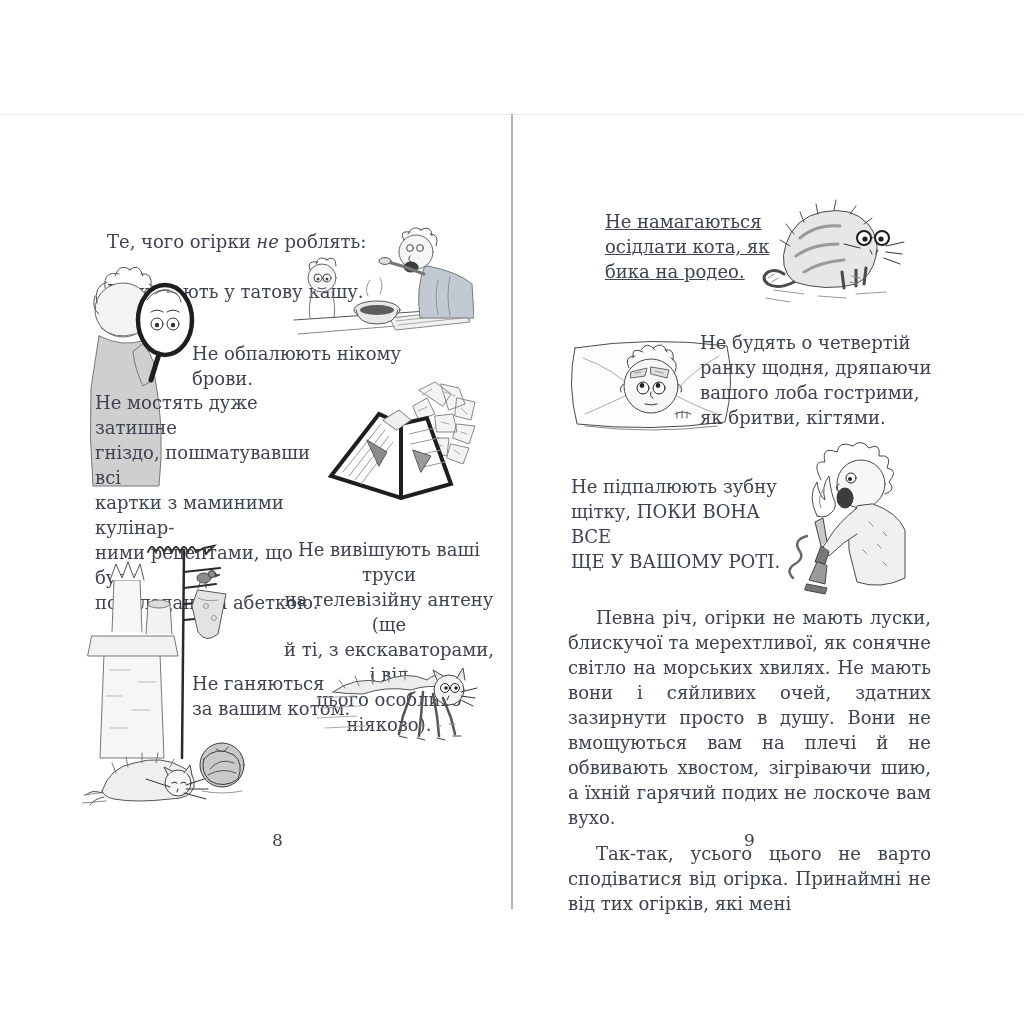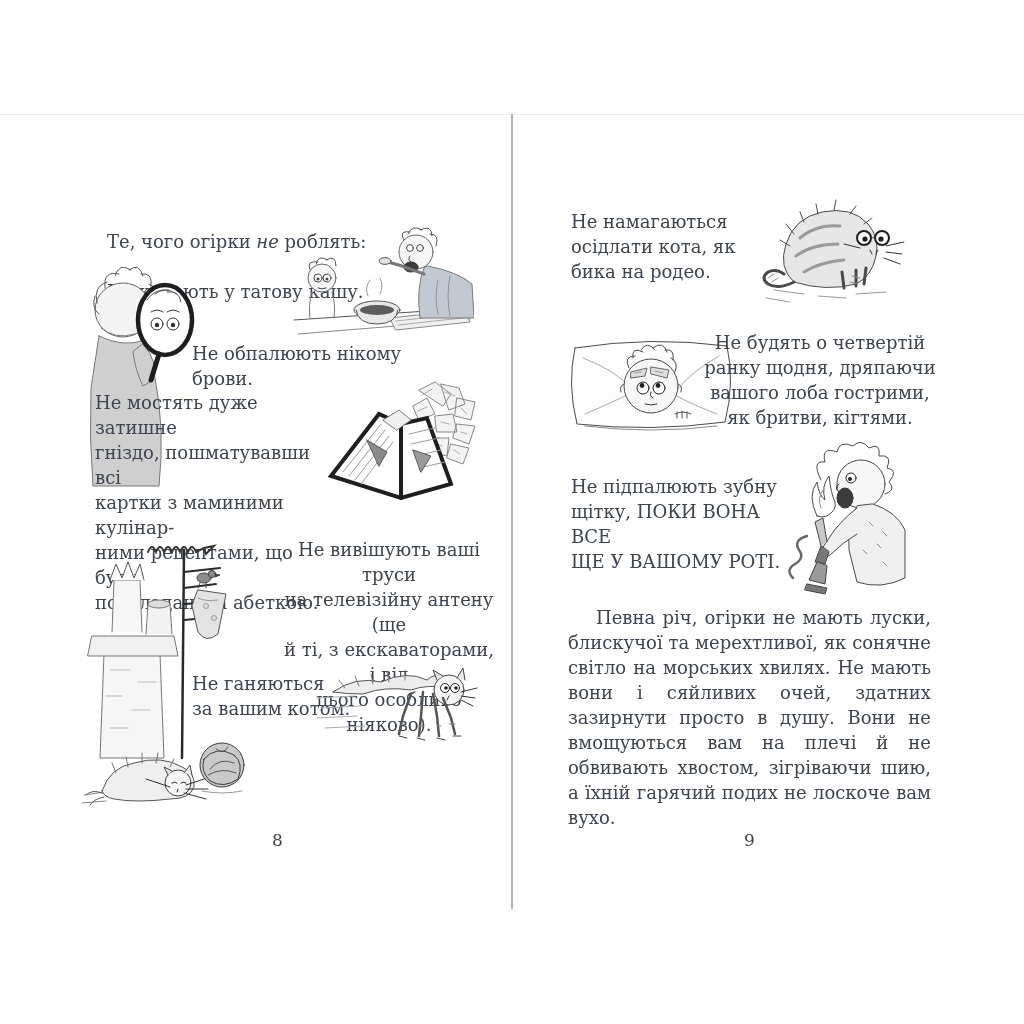--- a/index.html
+++ b/index.html
@@ -2,21 +2,21 @@
 <html><head>
 <meta charset="utf-8">
 <style>
   html,body{margin:0;padding:0;background:#ffffff;}
   .screen{position:relative;width:1024px;height:1024px;background:#ffffff;overflow:hidden;
           font-family:"DejaVu Serif","Liberation Serif",serif;color:#3d4350;}
   .top-rule{position:absolute;left:0;top:114px;width:1024px;height:1px;background:#ececec;}
   .divider{position:absolute;left:511px;top:114px;width:2px;height:795px;background:#b3b3b3;}
   .cap{position:absolute;font-size:18px;line-height:25px;white-space:pre-line;}
   .cap.center{text-align:center;margin-left:33px;}
-  .cap.right{text-align:center;}
+  .cap.right{text-align:left;}
   .it{font-style:italic;}
   .para{position:absolute;left:557px;width:385px;font-size:18px;line-height:25px;
         text-align:justify;}
   .para p{margin:11px;text-indent:28px;}
   .pagenum{position:absolute;width:385px;text-align:center;font-size:17px;line-height:20px;}
   .illu{position:absolute;}
   svg{display:block;}
 </style>
 </head>
 <body>
@@ -164,21 +164,21 @@
       <circle cx="140" cy="32" r="22" fill="#c9c9c9" stroke="#3a3a3a"></circle>
       <path d="M122 26 Q134 12 152 22 Q162 30 156 46 Q142 56 128 48 Q118 38 122 26 Z" stroke="#3a3a3a"></path>
       <path d="M128 36 Q138 24 152 30 M126 42 Q140 34 154 40 M134 16 Q142 22 146 14" stroke="#555"></path>
       <path d="M120 58 Q140 62 160 58" stroke="#999"></path>
     </svg>
   </div>
 
 
   <div class="pagenum" style="left:85px;top:830px;">8</div>
 
-  <div class="cap" style="left:571px;top:209px;width:180px;">Не намагаються
+  <div class="cap" style="left:605px;top:209px;width:180px;text-decoration:underline;">Не намагаються
 осідлати кота, як
 бика на родео.</div>
 
   <div class="illu" style="left:760px;top:198px;">
     <svg width="145" height="110" viewBox="0 0 145 110" fill="none" stroke="#555" stroke-linecap="round">
       <path d="M14 92 L44 96 M58 98 L86 100 M96 96 L126 94 M6 100 L30 104" stroke="#999"></path>
       <path d="M34 84 Q18 70 26 46 Q34 20 62 14 Q92 8 108 26 Q120 40 116 58 Q112 78 96 86 Q66 94 34 84 Z" fill="#e7e7e7" stroke="#4a4a4a"></path>
       <path d="M30 48 L20 42 M34 36 L26 26 M44 24 L40 14 M58 16 L56 6 M74 12 L76 2 M90 16 L96 8 M104 26 L112 20 M112 40 L122 36" stroke="#4a4a4a"></path>
       <path d="M40 40 Q56 26 80 28 M36 58 Q52 46 78 46 M44 74 Q60 64 84 62" stroke="#9a9a9a" stroke-width="3"></path>
       <circle cx="104" cy="40" r="7" fill="#fff" stroke="#1e1e1e" stroke-width="2"></circle>
@@ -238,17 +238,18 @@
       <path d="M30 146 L50 150 L48 156 L28 152 Z" fill="#777" stroke="#444"></path>
       <path d="M44 108 L38 84 L46 80 L50 104" fill="#c9c9c9" stroke="#444"></path>
       <path d="M40 78 Q30 58 40 44 Q42 58 48 62 Q44 48 52 38 Q54 56 58 64 Q60 72 50 78 Q44 80 40 78 Z" fill="#ffffff" stroke="#4a4a4a"></path>
       <path d="M44 70 Q40 60 46 52" stroke="#888"></path>
       <path d="M30 98 Q16 102 22 112 Q28 120 18 126 Q8 132 16 140" stroke="#666" stroke-width="2.5"></path>
     </svg>
   </div>
 
   <div class="para" style="top:594px;">
     <p>Певна річ, огірки не мають луски, блискучої та мерехтливої, як сонячне світло на морських хвилях. Не мають вони і сяйливих очей, здатних зазирнути просто в душу. Вони не вмощуються вам на плечі й не обвивають хвостом, зігріваючи шию, а їхній гарячий подих не лоскоче вам вухо.</p>
+    <p>Так-так, усього цього не варто сподіватися від огірка. Принаймні не від тих огірків, які мені</p>
   </div>
 
   <div class="pagenum" style="left:557px;top:830px;">9</div>
 
 </div>
 
 </body></html>

